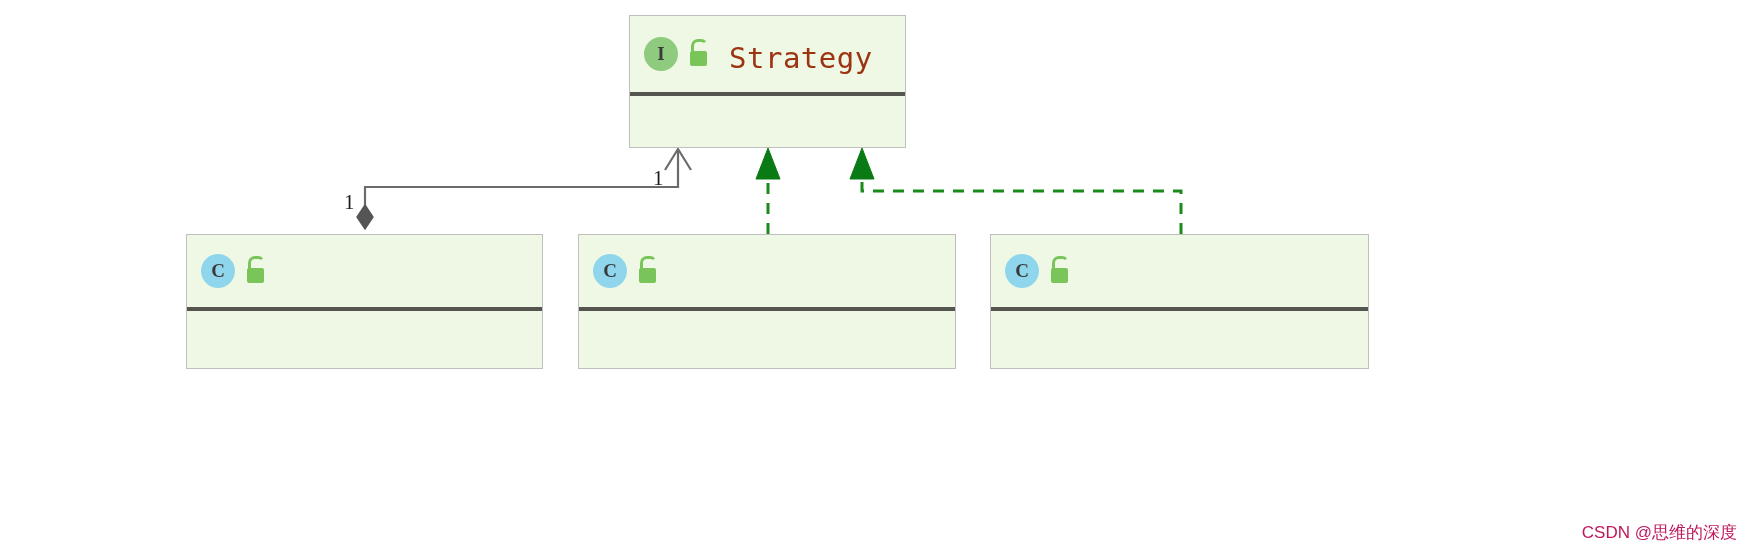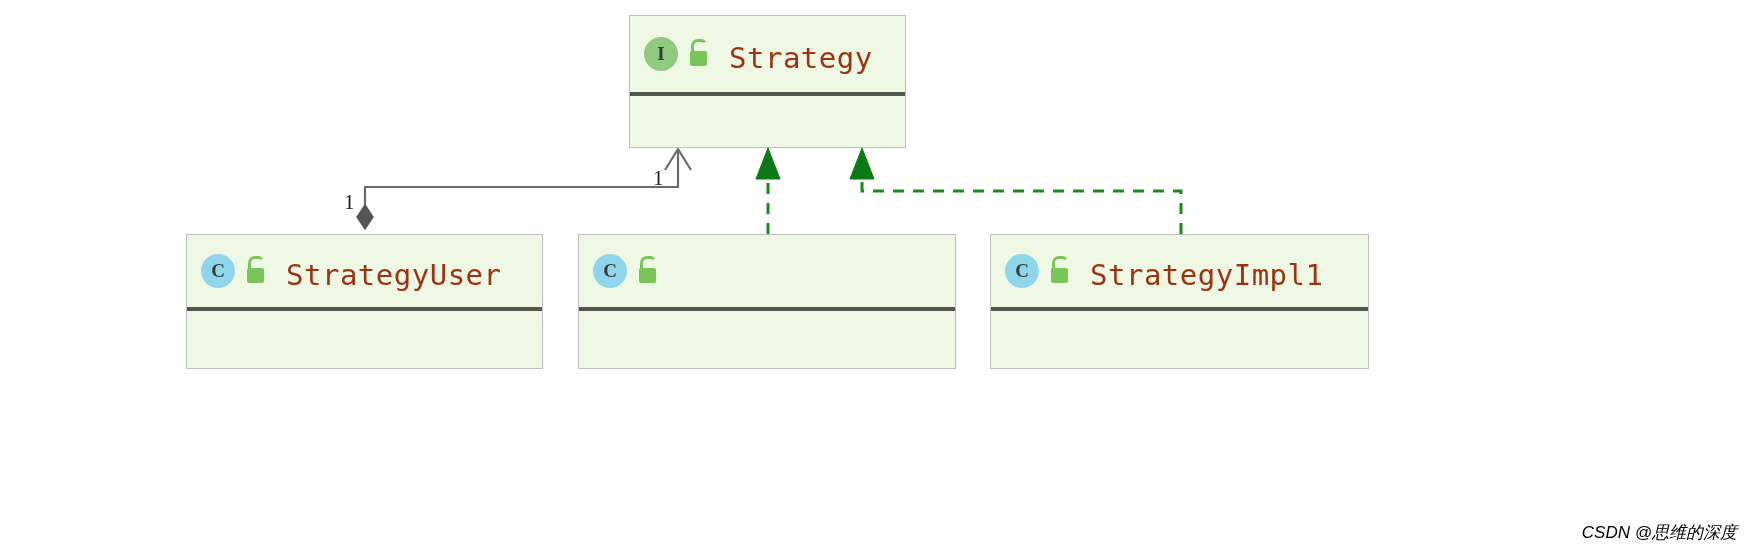--- a/index.html
+++ b/index.html
@@ -75,24 +75,23 @@
     font-family:"Liberation Serif", serif;
     font-size:21px;color:#1a1a1a;
     z-index:6;
   }
 
   #watermark{
     position:absolute;
     right:18px;bottom:10px;
     font-family:"Liberation Sans", sans-serif;
     font-size:17px;
-    color:#000000;
+    color:#be185d;
     white-space:nowrap;
     z-index:9;
-    font-style:italic;
   }
 </style>
 </head>
 <body>
 
 <div id="canvas">
 
   <svg id="wires" viewBox="0 0 1755 554" width="1755" height="554">
 
     <g>
@@ -130,21 +129,20 @@
     <div class="umlbody" style="top:80px;bottom:0;"></div>
   </div>
 
   <div class="umlbox" style="left:186px;top:234px;width:357px;height:135px;">
     <div class="umlhead" style="height:72px;">
       <div class="badge badge-c">C</div>
       <div class="lock">
         <div class="shackle"></div>
           <div class="body"></div>
       </div>
-      <div class="cname">StrategyUser</div>
     </div>
     <div class="umlsep" style="top:72px;"></div>
     <div class="umlbody" style="top:76px;bottom:0;"></div>
   </div>
 
   <div class="umlbox" style="left:578px;top:234px;width:378px;height:135px;">
     <div class="umlhead" style="height:72px;">
       <div class="badge badge-c">C</div>
       <div class="lock">
         <div class="shackle"></div>
@@ -155,21 +153,20 @@
     <div class="umlbody" style="top:76px;bottom:0;"></div>
   </div>
 
   <div class="umlbox" style="left:990px;top:234px;width:379px;height:135px;">
     <div class="umlhead" style="height:72px;">
       <div class="badge badge-c">C</div>
       <div class="lock">
         <div class="shackle"></div>
           <div class="body"></div>
       </div>
-      <div class="cname">StrategyImpl1</div>
     </div>
     <div class="umlsep" style="top:72px;"></div>
     <div class="umlbody" style="top:76px;bottom:0;"></div>
   </div>
 
   <div id="watermark">CSDN @思维的深度</div>
 
 </div>
 
 </body></html>

